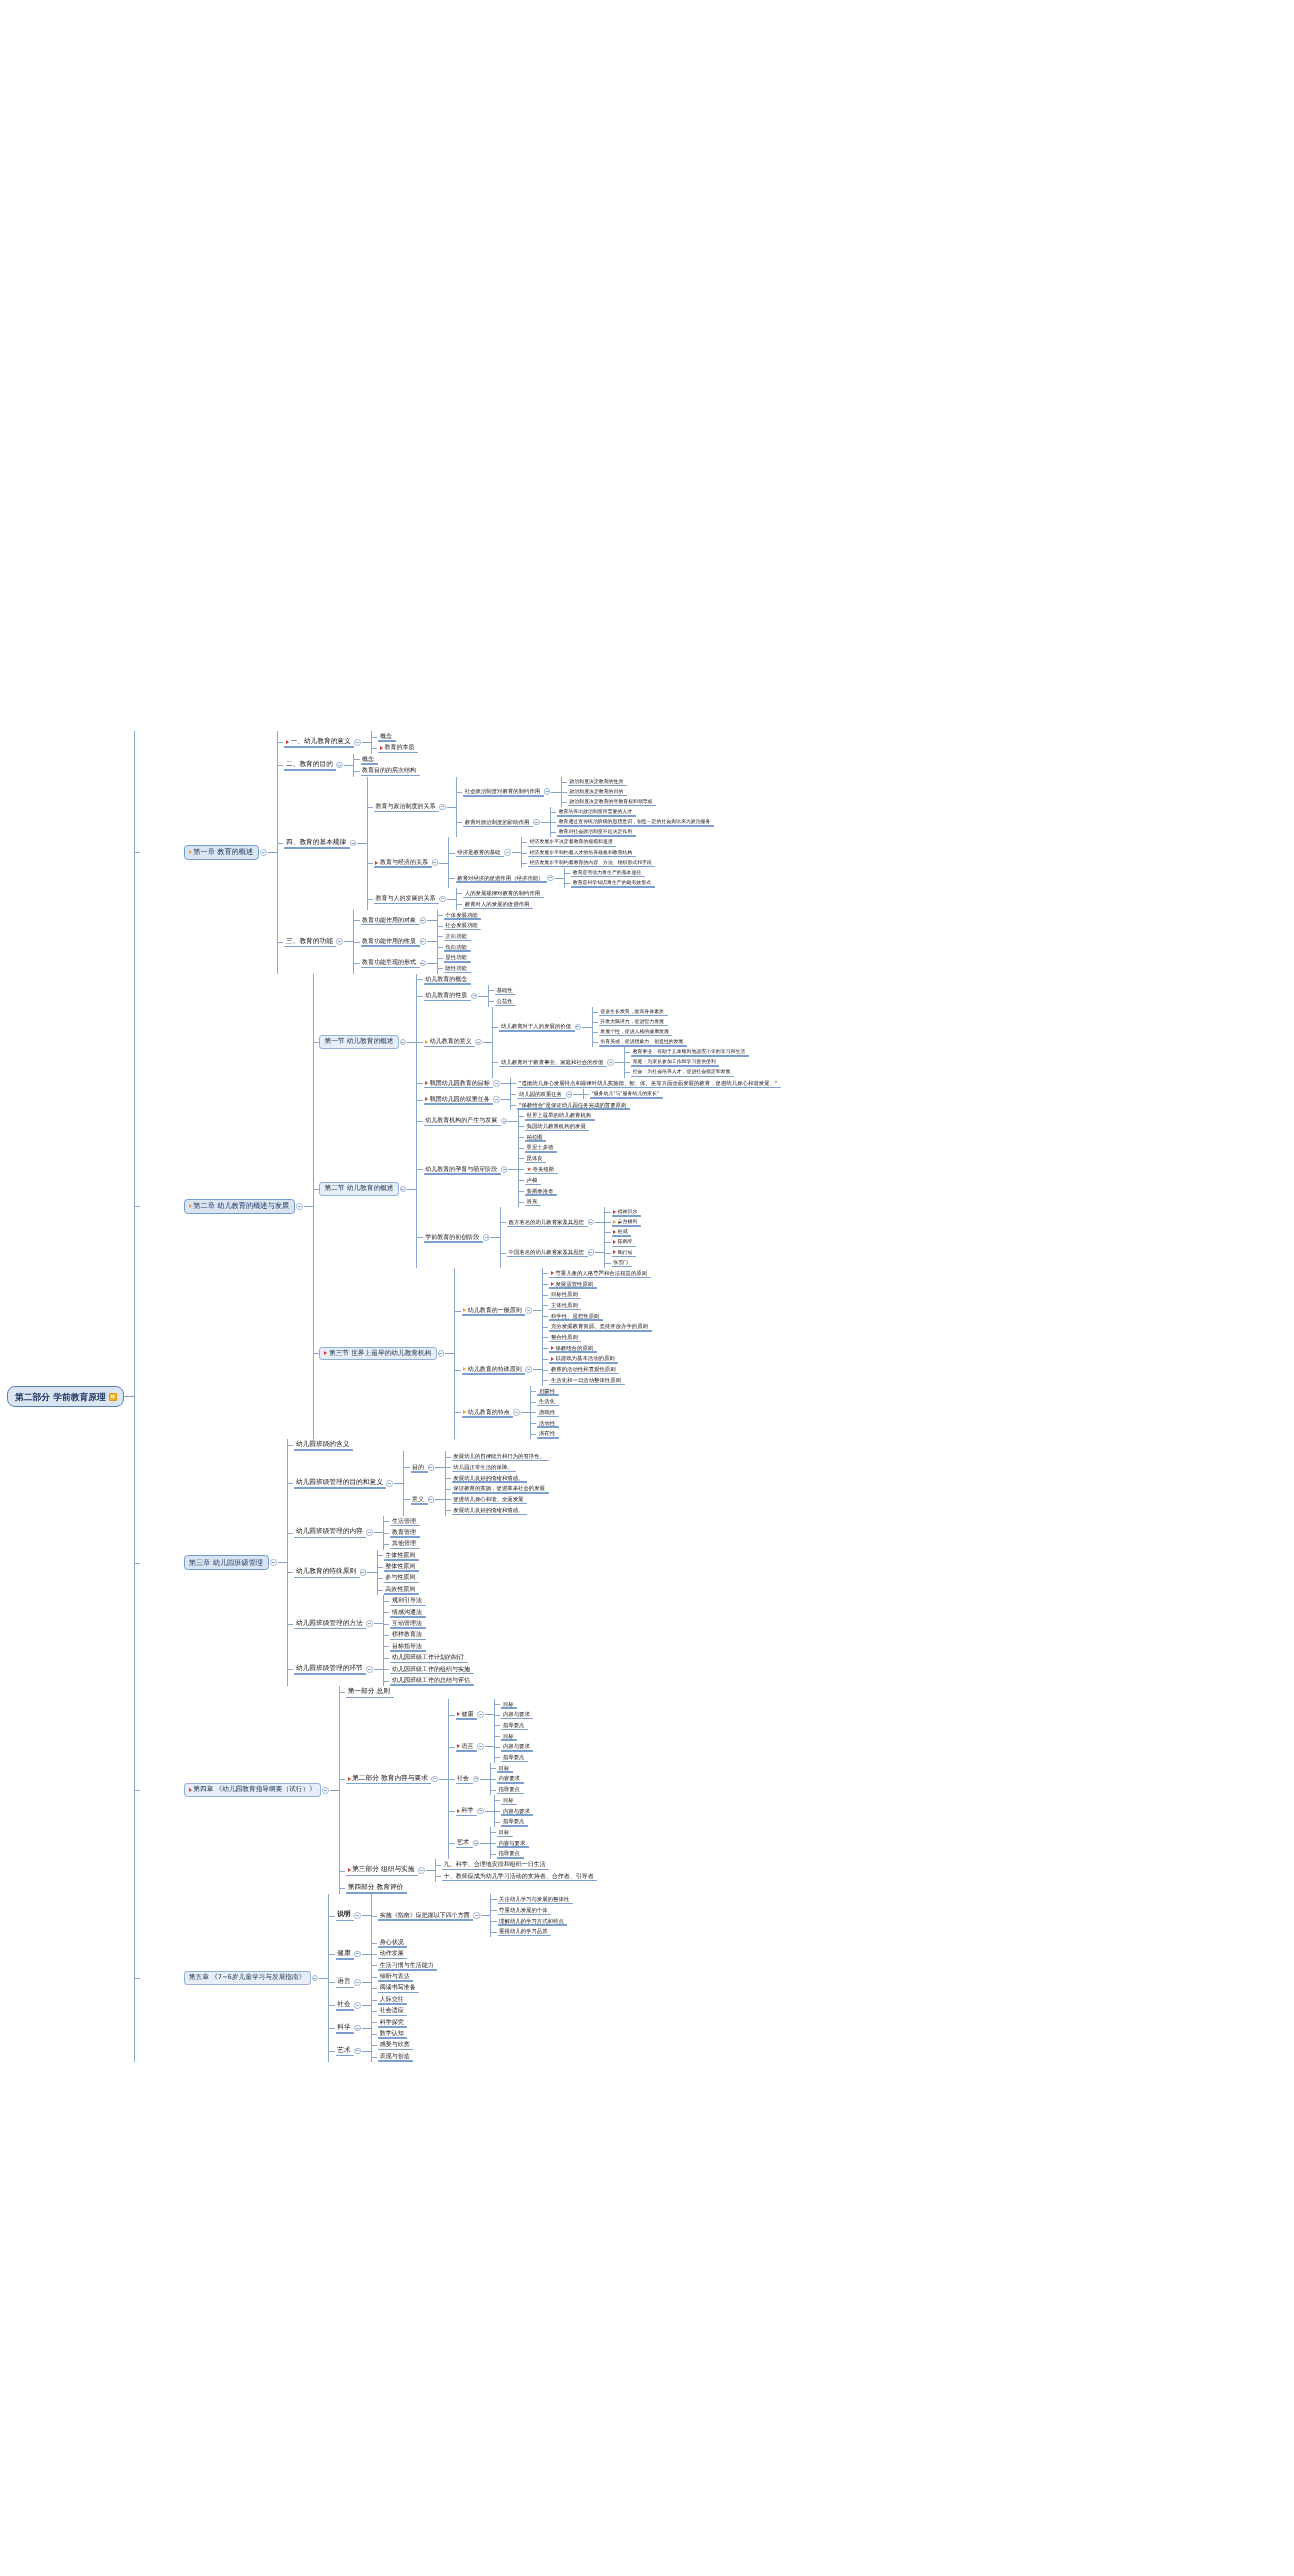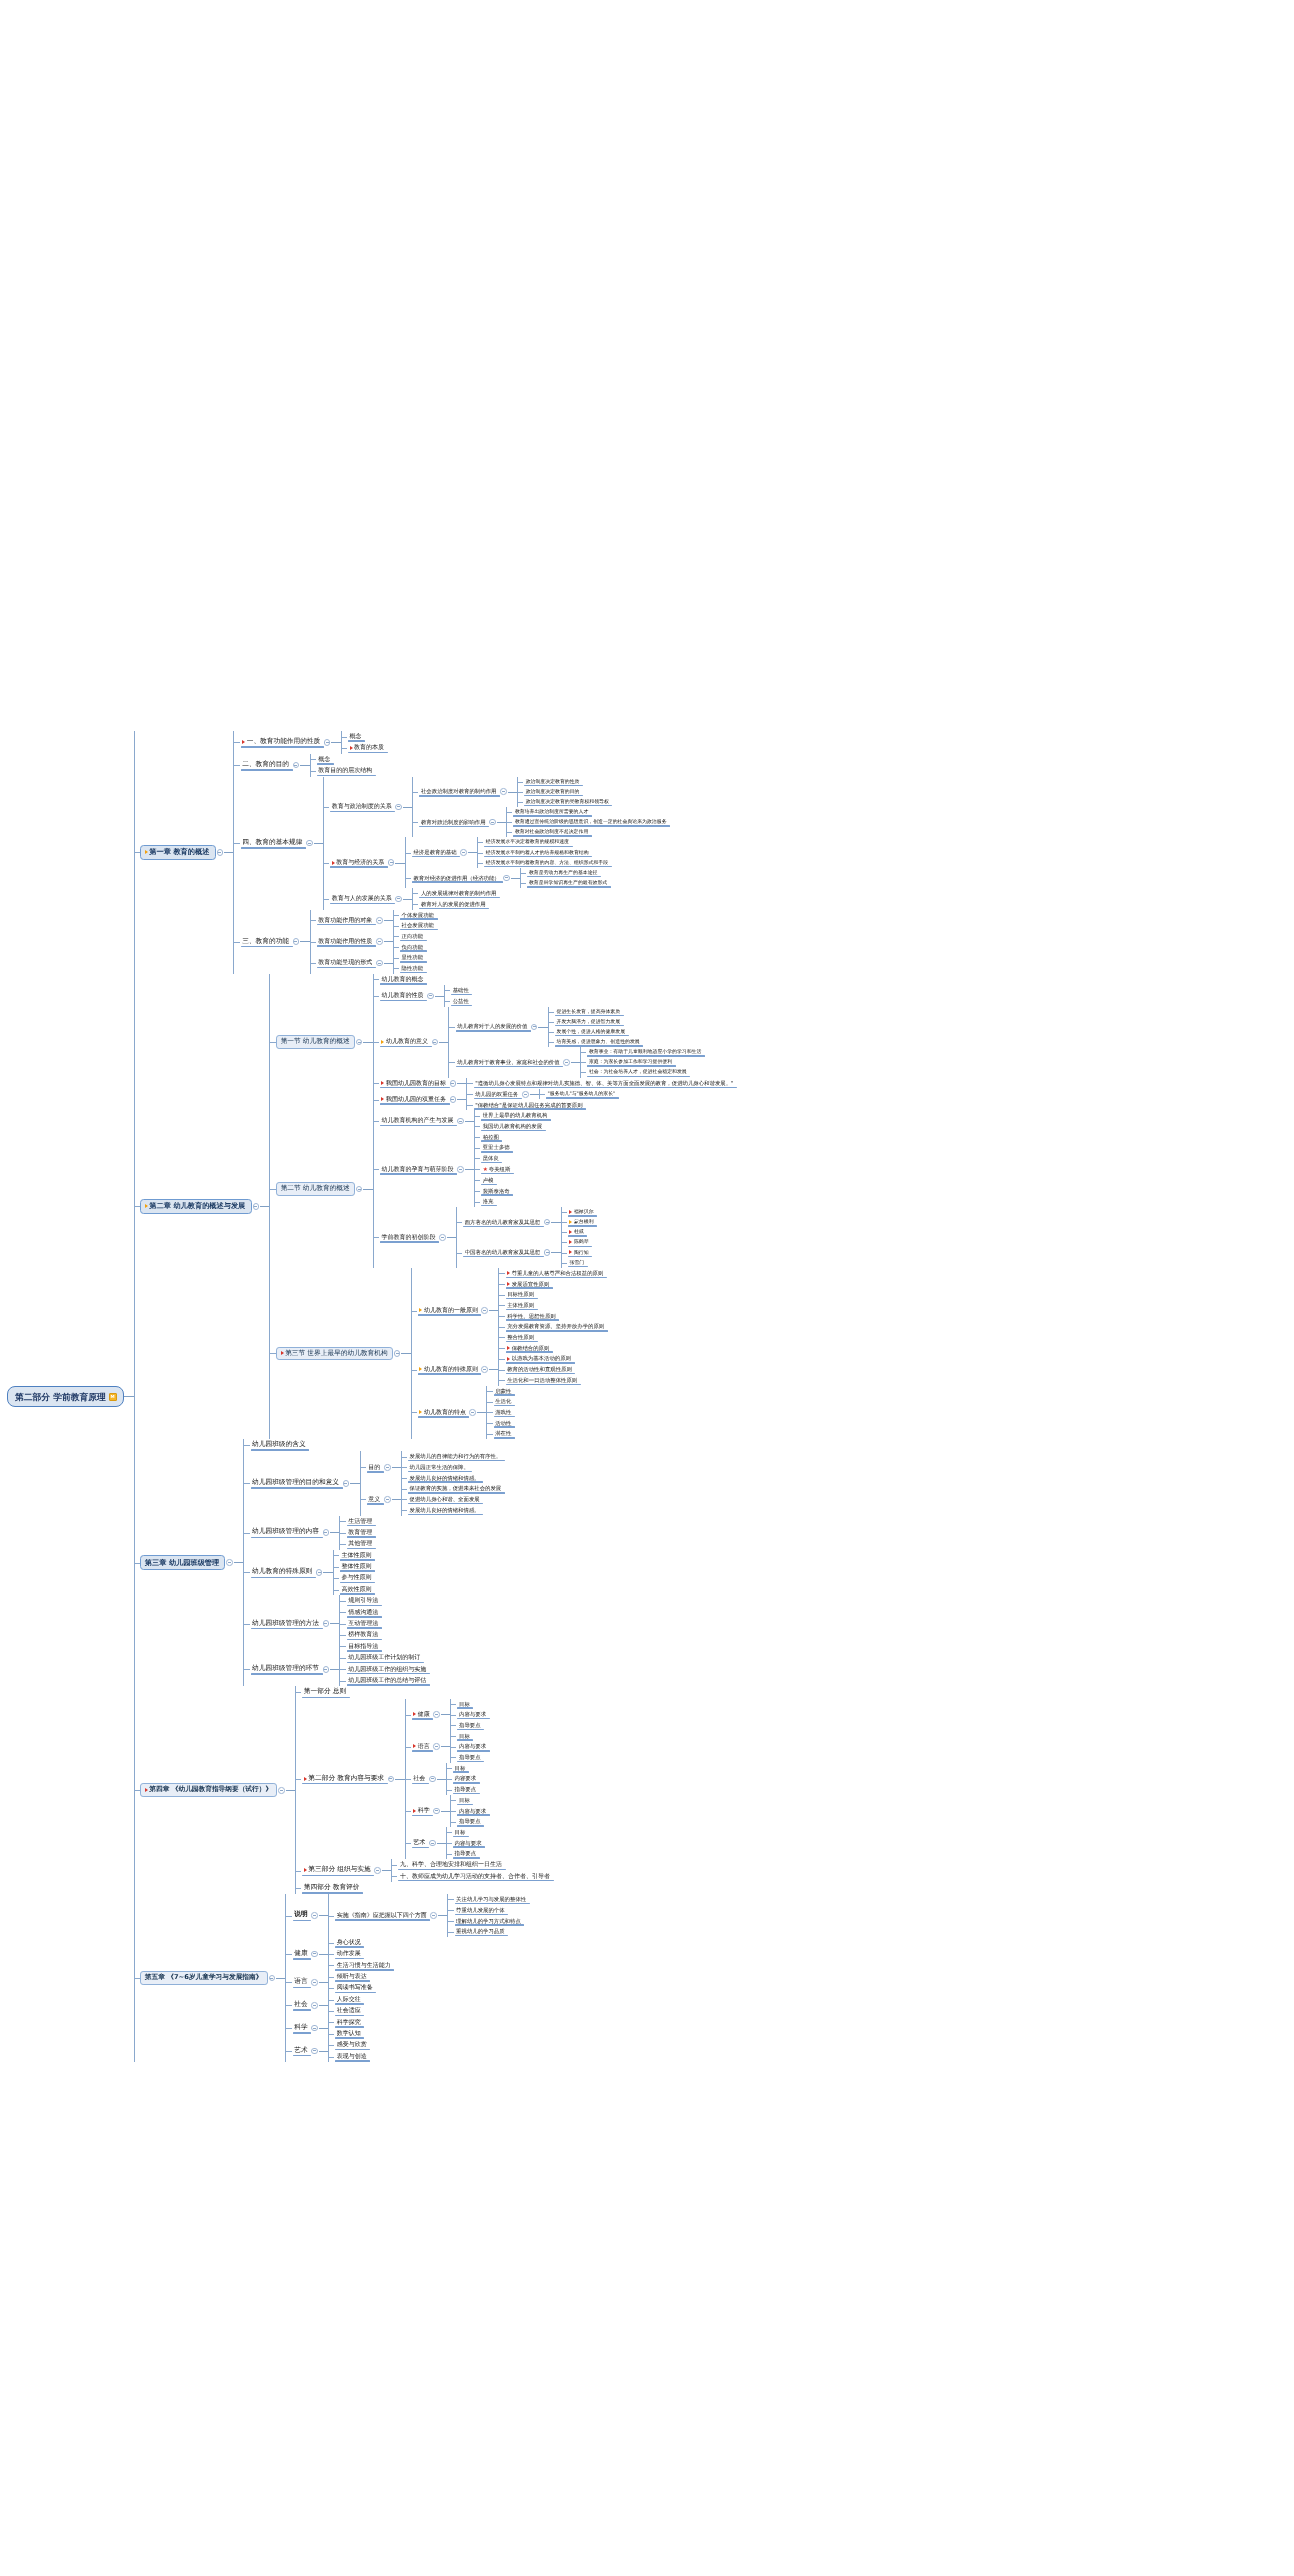--- a/index.html
+++ b/index.html
@@ -75,22 +75,23 @@
   .root{
     font-size:8.8px;
     font-weight:bold;
     color:#1f3864;
     padding:4.6px 6.7px;
     border-radius:8px;
     border:0.8px solid #4e80c0;
   }
   .chapter{
     font-size:7.2px;
-    font-weight:700;
+    font-weight:400;
     color:#1b3a63;
+    margin-left:44px;
   }
   .section{
     font-size:6.7px;
     color:#16324f;
     background:#e8eef7;
     border:0.6px solid #8fb0d8;
     border-radius:3.1px;
     padding:2.1px 4.1px;
     text-align:center;
   }
@@ -196,21 +197,21 @@
               <span class="lbl lblwrap  boxed chapter">
                 <span class="flag orange"></span>
                 <span>第一章  教育的概述</span>
               </span>
               <span class="toggle"></span>
               <span class="connector"></span>
               <ul class="kids">
                 <li class="node">
                   <span class="lbl lblwrap ">
                     <span class="flag"></span>
-                    <span>一、教育功能作用的性质</span>
+                    <span>一、幼儿教育的意义</span>
                   </span>
                   <span class="toggle"></span>
                   <span class="connector"></span>
                   <ul class="kids">
                     <li class="node">
                       <span class="lbl lblwrap sm">
                         <span>概念</span>
                       </span>
                     </li>
                     <li class="node">

